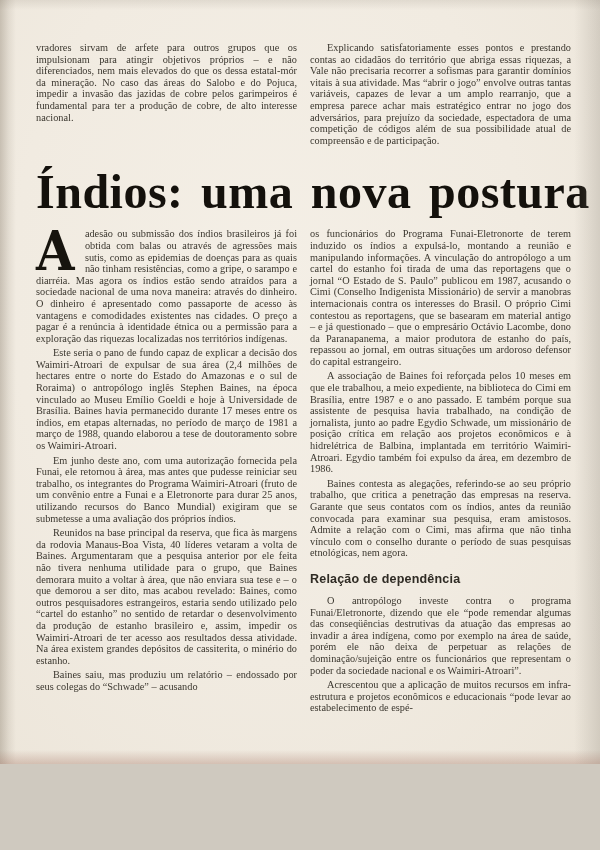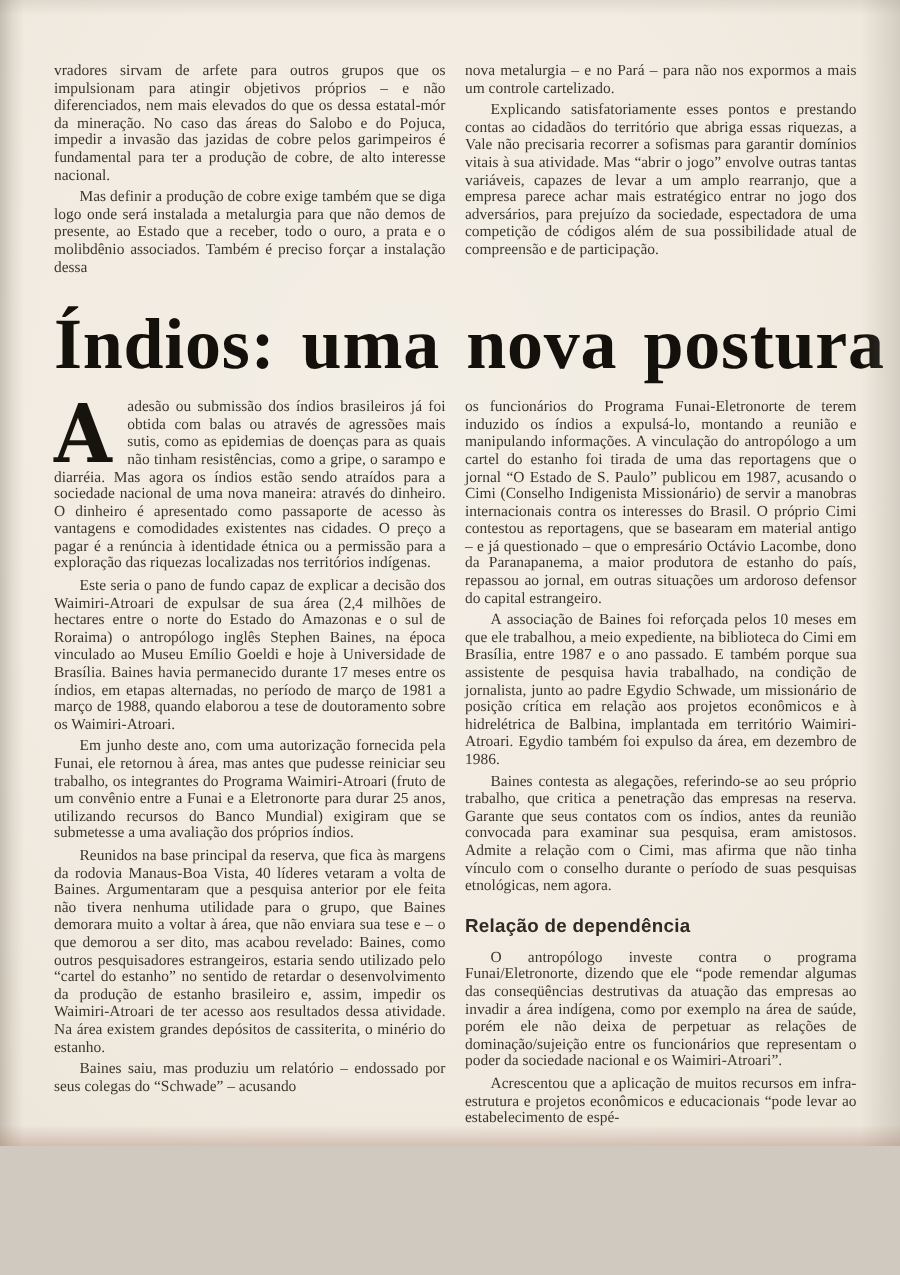--- a/index.html
+++ b/index.html
@@ -86,24 +86,22 @@
 </head>
 <body>
 
 <div class="page">
 
   <div class="content">
 
     <section class="two-col">
       <div class="col">
           <p class="para">vradores sirvam de arfete para outros grupos que os impulsionam para atingir objetivos próprios – e não diferenciados, nem mais elevados do que os dessa estatal-mór da mineração. No caso das áreas do Salobo e do Pojuca, impedir a invasão das jazidas de cobre pelos garimpeiros é fundamental para ter a produção de cobre, de alto interesse nacional.</p>
-          <p class="para indent">Mas definir a produção de cobre exige também que se diga logo onde será instalada a metalurgia para que não demos de presente, ao Estado que a receber, todo o ouro, a prata e o molibdênio associados. Também é preciso forçar a instalação dessa</p>
         </div>
       <div class="col">
-          <p class="para">nova metalurgia – e no Pará – para não nos expormos a mais um controle cartelizado.</p>
           <p class="para indent">Explicando satisfatoriamente esses pontos e prestando contas ao cidadãos do território que abriga essas riquezas, a Vale não precisaria recorrer a sofismas para garantir domínios vitais à sua atividade. Mas “abrir o jogo” envolve outras tantas variáveis, capazes de levar a um amplo rearranjo, que a empresa parece achar mais estratégico entrar no jogo dos adversários, para prejuízo da sociedade, espectadora de uma competição de códigos além de sua possibilidade atual de compreensão e de participação.</p>
         </div>
     </section>
 
     <h1 class="title">Índios: uma nova postura</h1>
 
     <section class="two-col">
       <div class="col">
         <p class="para lead"><span class="dropcap">A</span><span>adesão ou submissão dos índios brasileiros já foi obtida com balas ou através de agressões mais sutis, como as epidemias de doenças para as quais não tinham resistências, como a gripe, o sarampo e diarréia. Mas agora os índios estão sendo atraídos para a sociedade nacional de uma nova maneira: através do dinheiro. O dinheiro é apresentado como passaporte de acesso às vantagens e comodidades existentes nas cidades. O preço a pagar é a renúncia à identidade étnica ou a permissão para a exploração das riquezas localizadas nos territórios indígenas.</span></p>
         <div>

